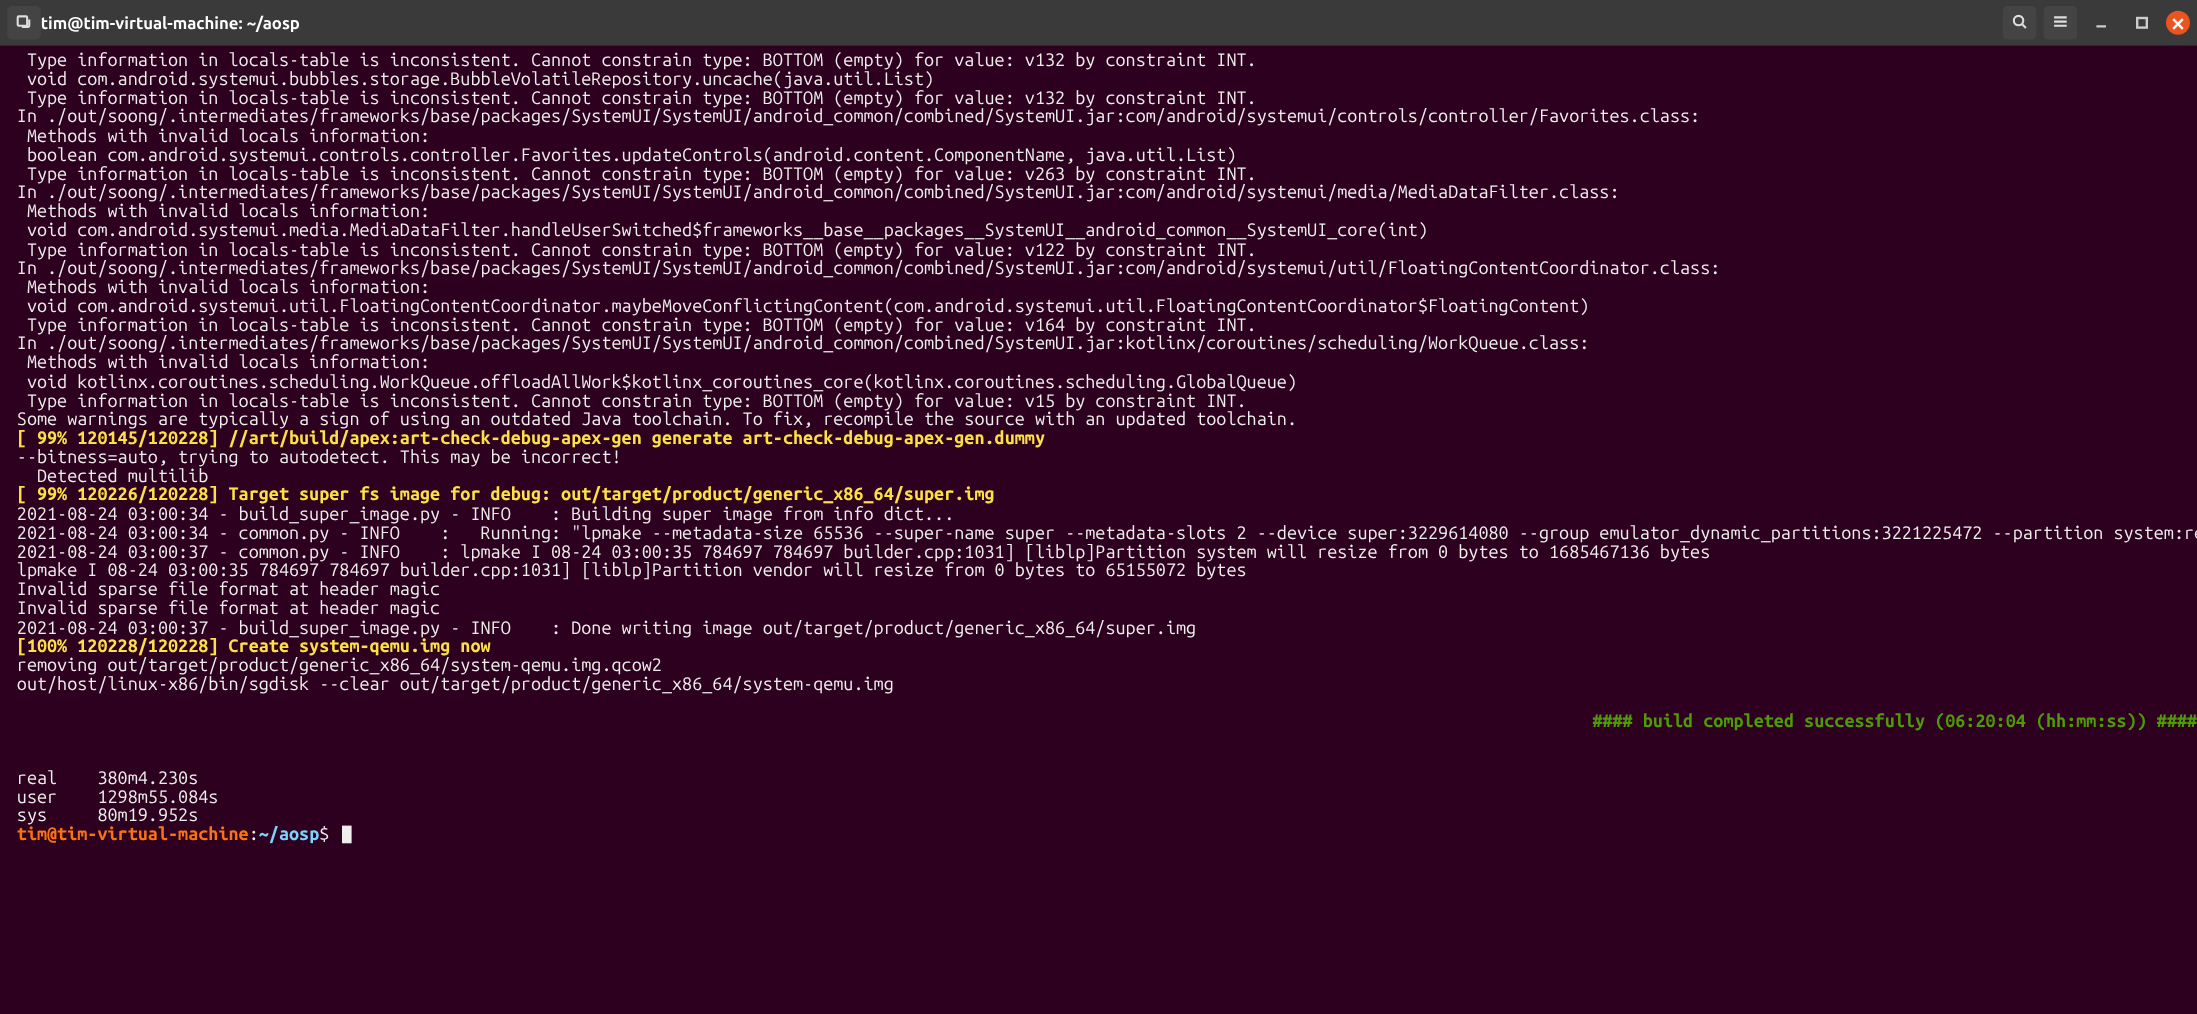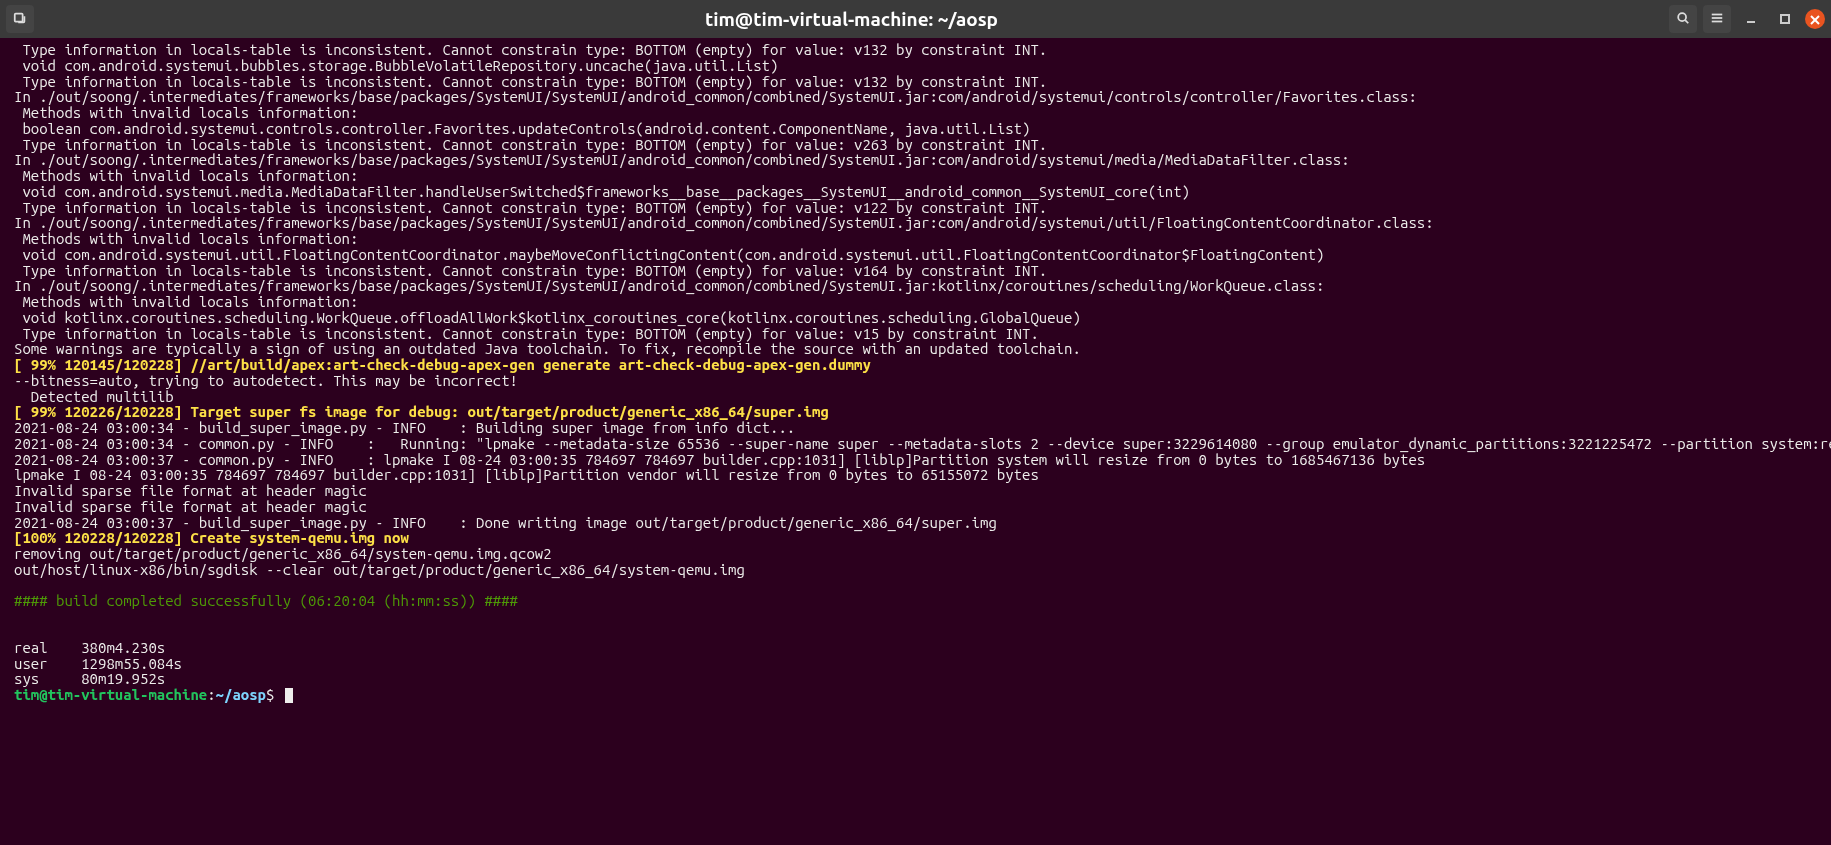--- a/index.html
+++ b/index.html
@@ -16,24 +16,23 @@
   height: 38px;
   background: #3a3a3a;
   display: flex;
   align-items: center;
   justify-content: space-between;
   padding: 0 6px;
 }
 .titlebar-left, .titlebar-right { display: flex; align-items: center; gap: 6px; }
 .titlebar-center {
   flex: 1;
-  text-align: center;
   color: #ffffff;
   font-family: Ubuntu, sans-serif;
-  font-size: 19px;
+  font-size: 14px;
   font-weight: bold;
 }
 .titlebar-btn {
   width: 28px;
   height: 28px;
   border-radius: 4px;
   background: #444444;
   display: flex;
   align-items: center;
   justify-content: center;
@@ -63,22 +62,22 @@
 }
 .win-btn svg { width: 12px; height: 12px; stroke: currentColor; fill: none; stroke-width: 2; }
 .terminal {
   padding: 4px 0 0 0;
   white-space: pre;
   line-height: 1.05;
   font-size: 15px;
   overflow: hidden;
 }
 .bold { font-weight: bold; color: #fde047; }
-.green { color: #4e9a06; font-weight: normal; }
-.prompt-user { color: #22c55e; font-weight: bold; }
+.green { color: #4e9a06; font-weight: bold; text-align: right; }
+.prompt-user { color: #f97316; font-weight: bold; }
 .prompt-path { color: #7dd3fc; font-weight: bold; }
 .prompt-dollar { color: #eeeeec; }
 .cursor {
   display: inline-block;
   width: 8px;
   height: 15px;
   background: #eeeeec;
   vertical-align: text-bottom;
   margin-left: 2px;
 }

